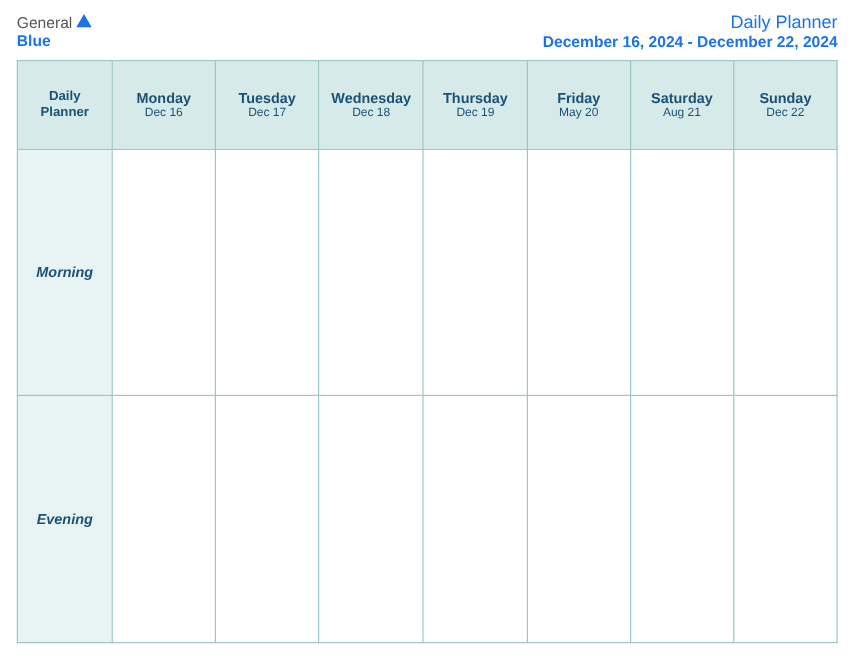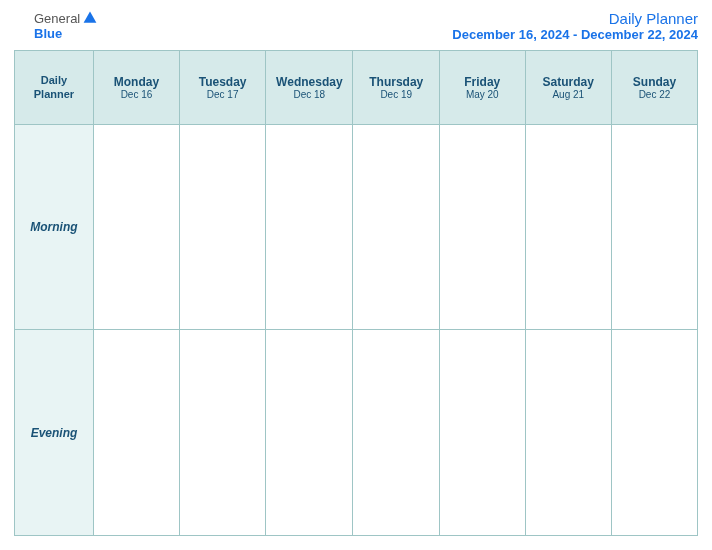--- a/index.html
+++ b/index.html
@@ -19,21 +19,20 @@
       display: flex;
       justify-content: space-between;
       align-items: flex-start;
       margin-bottom: 8px;
     }
 
     .logo-area {
       display: flex;
       flex-direction: column;
       align-items: flex-start;
-      margin-left: 20px;
     }
 
     .logo-text {
       display: flex;
       align-items: center;
       gap: 2px;
     }
 
     .logo-general {
       font-size: 13px;

